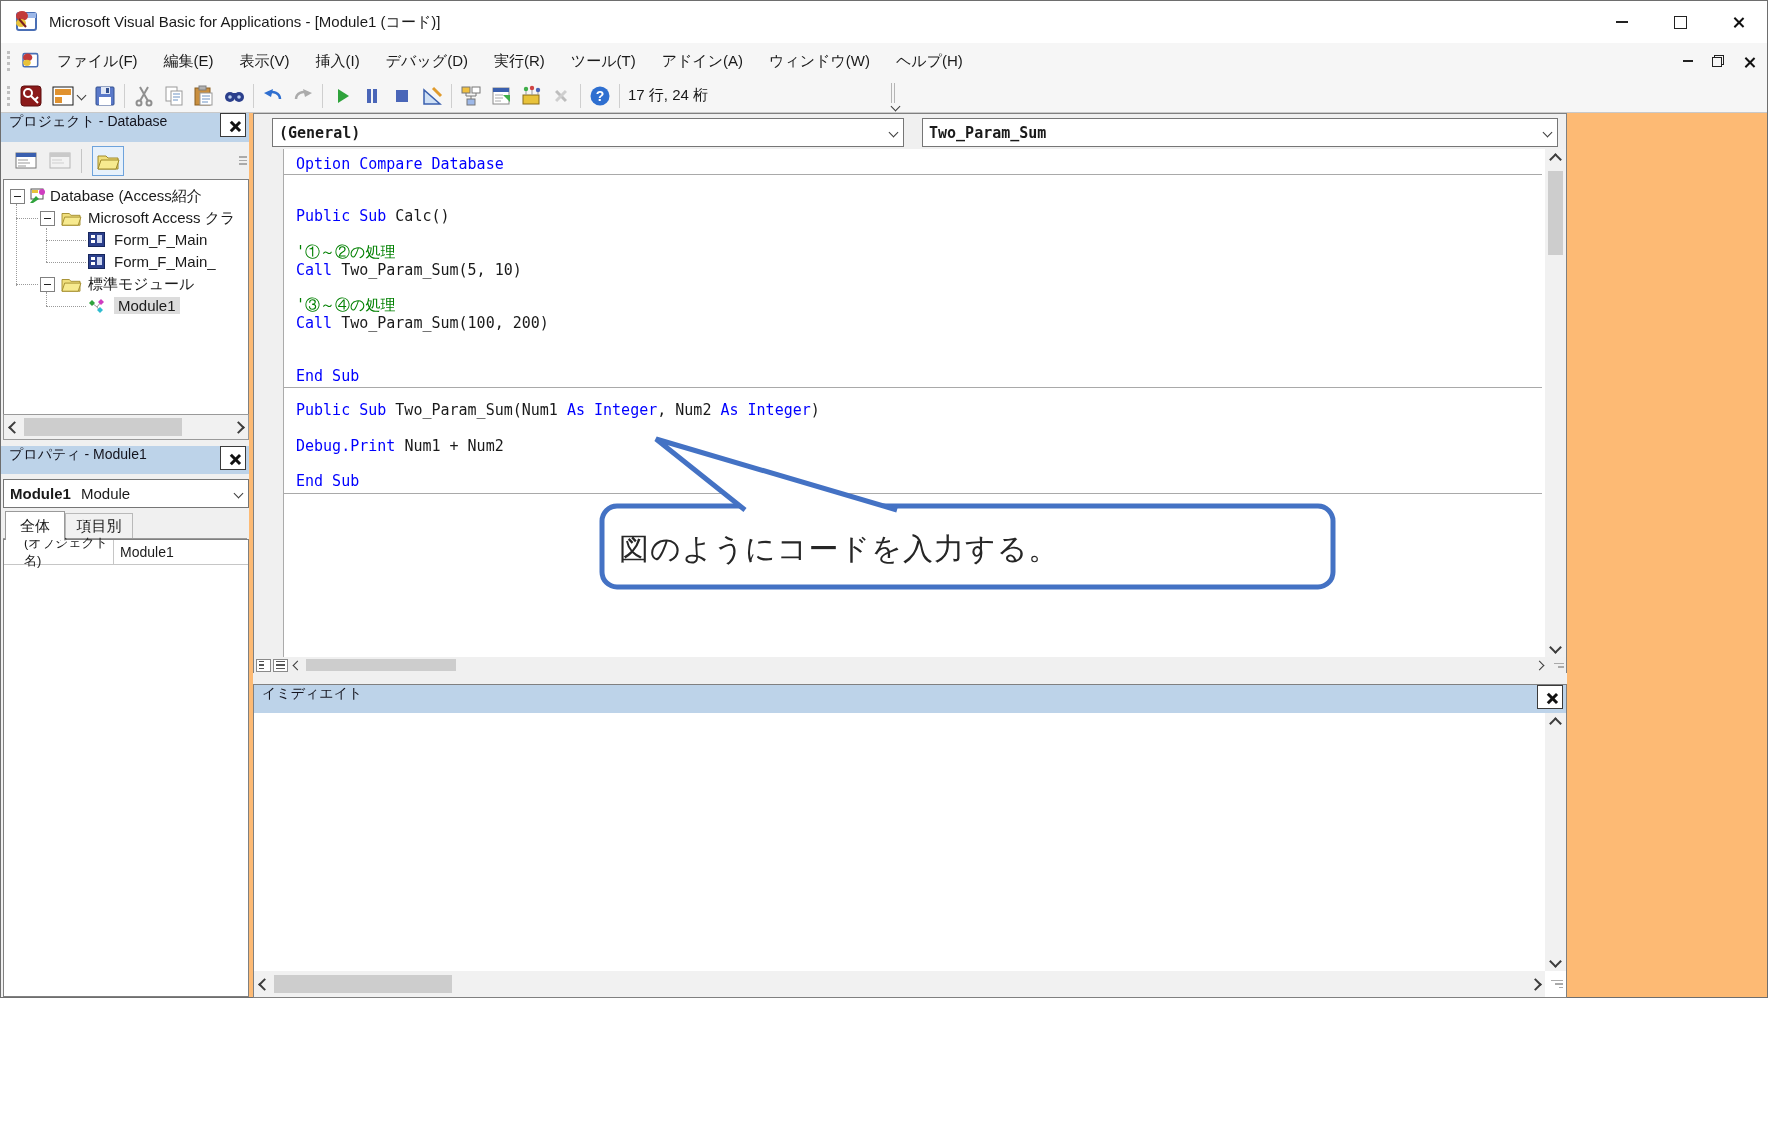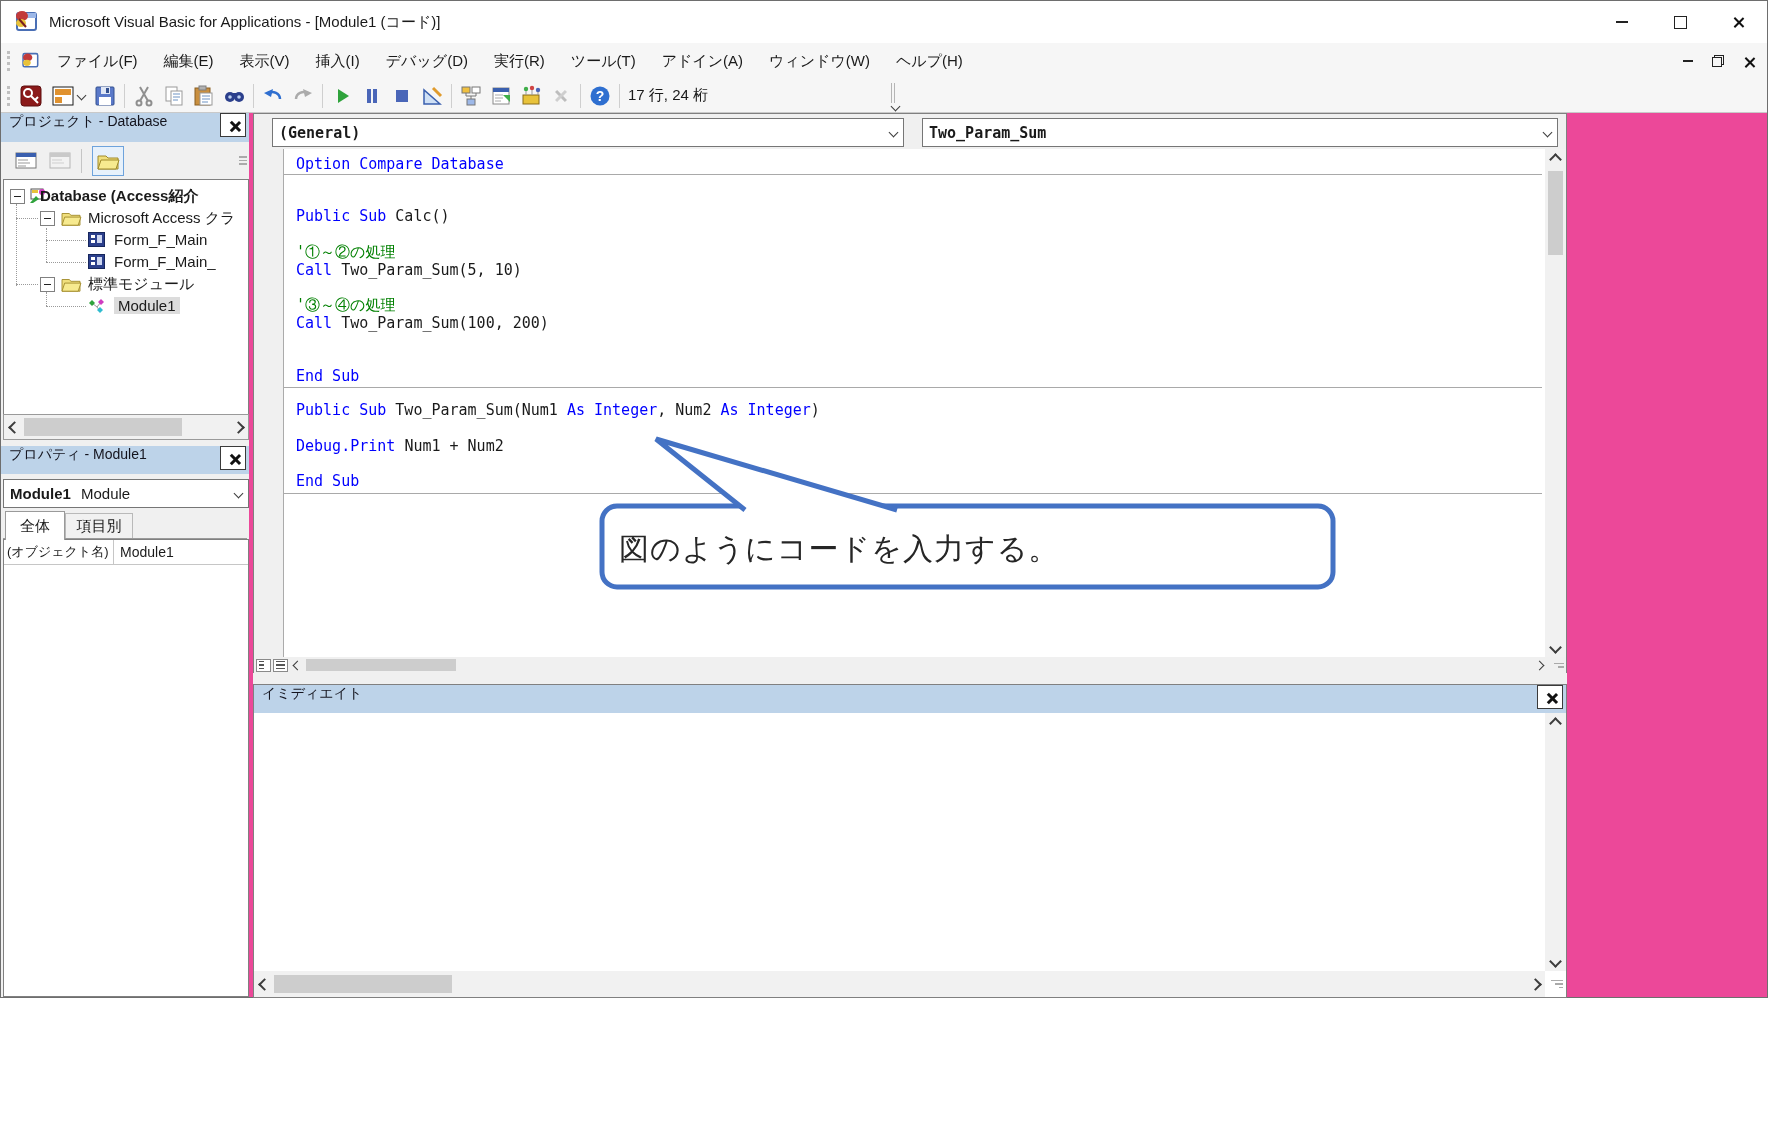--- a/index.html
+++ b/index.html
@@ -1,18 +1,18 @@
 <!DOCTYPE html>
 <html><head>
 <meta charset="utf-8">
 <style>
   html,body{margin:0;padding:0}
   body{width:1768px;height:1125px;background:#fff;font-family:"Liberation Sans",sans-serif;position:relative;overflow:hidden;color:#1a1a1a}
   .abs{position:absolute}
-  .app{position:absolute;left:0;top:0;width:1766px;height:996px;border:1px solid #6e6e6e;background:#ec4899}
+  .app{position:absolute;left:0;top:0;width:1766px;height:996px;border:1px solid #6e6e6e;background:#fdba74}
   
   .titlebar{left:0;top:0;width:100%;height:42px;background:#fff;display:flex;align-items:center}
   .title-text{font-size:15px;margin-left:10px}
   .winbtn{width:58px;height:40px;display:flex;align-items:center;justify-content:center}
   .min-glyph{width:12px;height:2px;background:#222}
   .max-glyph{width:11px;height:11px;border:1.5px solid #222}
   
   .xgl{position:relative;width:13px;height:13px}
   .xgl::before,.xgl::after{content:"";position:absolute;left:6px;top:0;width:1.8px;height:13px;background:#111}
   .xgl::before{transform:rotate(45deg)}
@@ -47,21 +47,21 @@
   .sbtn{width:20px;height:100%;display:flex;align-items:center;justify-content:center}
   .thumb{background:#cdcdcd}
   .combo{background:#fff;border:1px solid #767676;display:flex;align-items:center}
   .combo .cv{flex:1;padding-left:6px;overflow:hidden;white-space:nowrap}
   .combo .carr{width:20px;display:flex;align-items:center;justify-content:center}
   .tab{position:absolute;display:flex;align-items:center;justify-content:center;font-size:15px}
   .tab.active{background:#fff;border:1px solid #9a9a9a;border-bottom:none;z-index:2}
   .tab.inactive{background:#f1f1f1;border:1px solid #b9b9b9}
   .propgrid{background:#fff;border:1px solid #808080}
   .prow{display:flex;height:24px;border-bottom:1px solid #c6c6c6;font-size:13px;align-items:center}
-  .prow .pn{width:110px;border-right:1px solid #c6c6c6;height:100%;display:flex;align-items:center;padding-left:3px;box-sizing:border-box}
+  .prow .pn{width:110px;border-right:1px solid #c6c6c6;height:100%;display:flex;align-items:center;padding-left:20px;box-sizing:border-box}
   .prow .pv{padding-left:6px;font-size:14px}
   
   .codewin{left:252px;top:112px;width:1314px;height:560px;border:1px solid #808080;background:#fff;box-sizing:border-box}
   .combobar{position:absolute;left:0;top:0;width:100%;height:35px;background:#f0f0f0}
   .codecombo{position:absolute;height:27px;font-family:"DejaVu Sans Mono",monospace;font-weight:700;font-size:15px}
   .codearea{position:absolute;left:0;top:35px;width:1312px;height:508px;background:#fff}
   .marginbar{position:absolute;left:0;top:0;width:29px;height:100%;background:#f0f0f0;border-right:1px solid #ababab}
   .cline{position:absolute;left:42px;height:18px;font-family:"DejaVu Sans Mono",monospace;font-size:15px;white-space:pre}
   .kw{color:#0000ff}.cm{color:#008000}.tx{color:#1a1a1a}
   .psep{position:absolute;left:30px;height:0;border-top:1px solid #a9a9a9}
@@ -333,21 +333,21 @@
     <div class="trow" style="left:0;top:6px;width:244px">
       <span class="exp" style="left:6px;top:3px"></span>
       <span style="position:absolute;left:24px;top:1px">
         <svg width="20" height="18" viewBox="0 0 20 18">
           <rect x="3" y="2" width="12" height="10" fill="#fff" stroke="#555"></rect>
           <rect x="4" y="3" width="6" height="3" fill="#e8c23a"></rect>
           <circle cx="14" cy="5" r="3" fill="#cf3cc0"></circle>
           <polygon points="2,16 8,9 11,12 5,16" fill="#2fa33c"></polygon>
         </svg>
       </span>
-      <span style="position:absolute;left:36px;top:1px;font-weight:bold">Database (Access紹介</span>
+      <span style="position:absolute;left:46px;top:1px;font-weight:normal">Database (Access紹介</span>
     </div>
 
     <div class="trow" style="left:0;top:28px;width:244px">
       <span class="exp" style="left:36px;top:3px"></span>
       <span style="position:absolute;left:56px;top:1px">
         <svg width="22" height="18" viewBox="0 0 24 20">
           <path d="M2 5 h8 l2 2 h10 v11 h-20 z" fill="#f0df7d" stroke="#a08a2a"></path>
           <polygon points="2,18 5,9 23,9 20,18" fill="#f7ea8f" stroke="#a08a2a"></polygon>
         </svg>
       </span>

